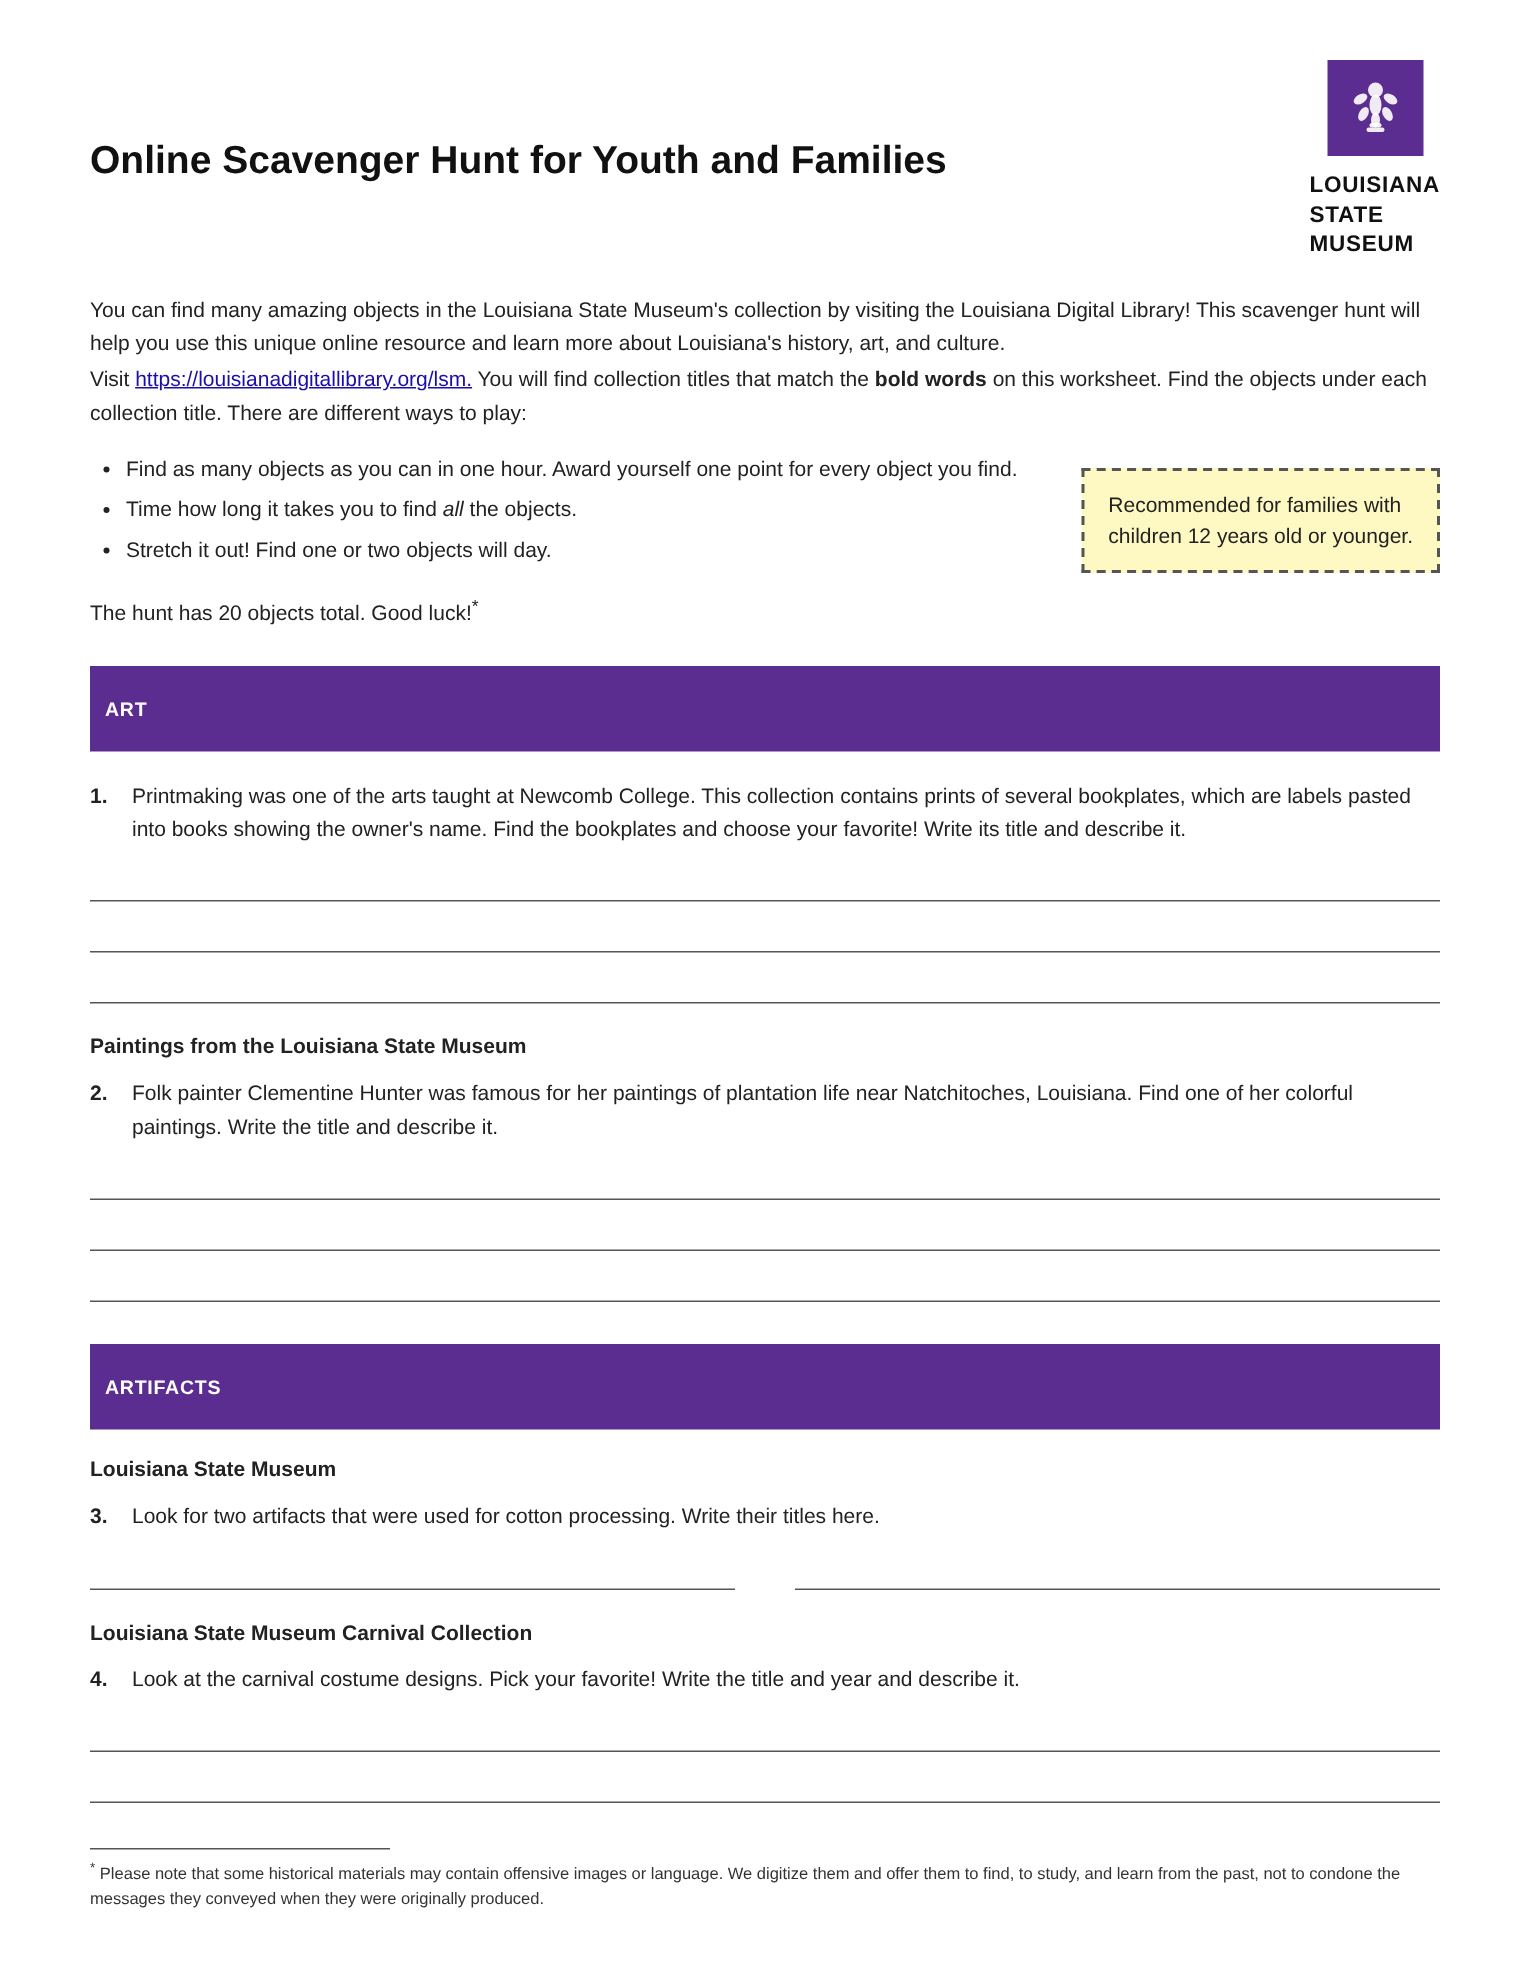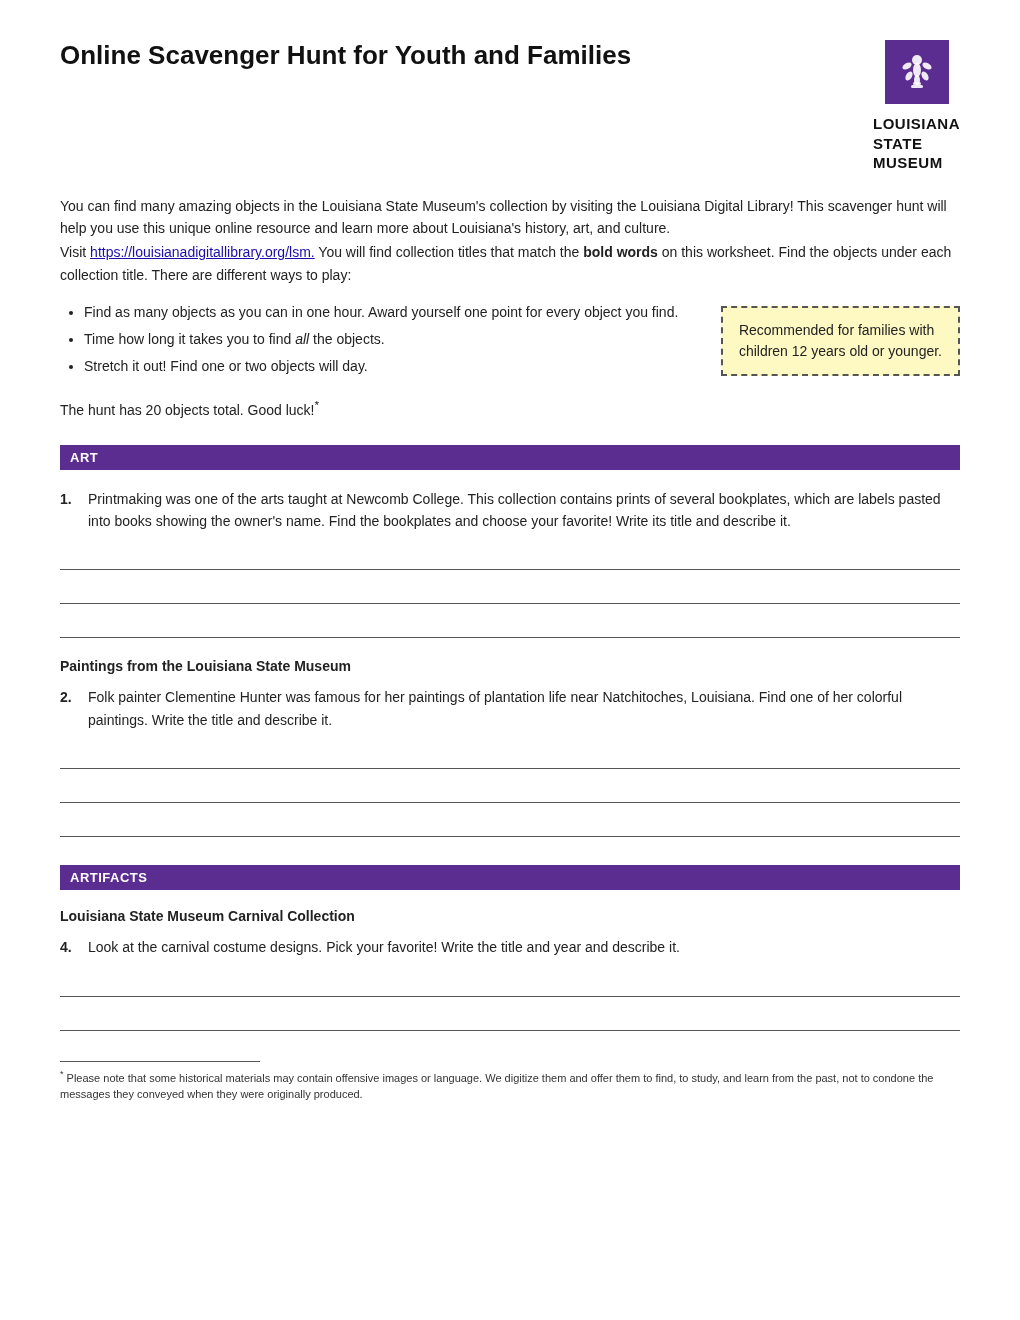--- a/index.html
+++ b/index.html
@@ -9,21 +9,21 @@
       font-size: 14px;
       color: #222;
       padding: 40px 60px 40px 60px;
       width: 1020px;
       min-height: 1320px;
     }
 
     
     .header {
       display: flex;
-      align-items: flex-start;
+      align-items: center;
       justify-content: space-between;
       margin-bottom: 22px;
     }
     .header-title {
       font-size: 26px;
       font-weight: bold;
       color: #111;
       flex: 1;
     }
     .logo-block {
@@ -62,21 +62,21 @@
       margin-bottom: 14px;
       line-height: 1.6;
     }
     a {
       color: #1a0dab;
     }
 
     
     .bullets-row {
       display: flex;
-      align-items: center;
+      align-items: flex-end;
       gap: 14px;
       margin-bottom: 14px;
     }
     .bullets-left {
       flex: 1;
     }
     .bullets-left ul {
       margin-left: 24px;
       line-height: 1.8;
     }
@@ -97,21 +97,21 @@
       margin-bottom: 24px;
       line-height: 1.6;
     }
 
     
     .section-header {
       background: #5c2d91;
       color: #fff;
       font-size: 13px;
       font-weight: bold;
-      padding: 5px 10px;
+      padding: 21px 10px;
       margin-bottom: 18px;
       letter-spacing: 0.5px;
     }
 
     
     .subsection-title {
       font-size: 14px;
       font-weight: bold;
       margin-bottom: 12px;
     }
@@ -255,20 +255,31 @@
       <div class="answer-line"></div>
       <div class="answer-line"></div>
       <div class="answer-line"></div>
     </div>
   </div>
 </div>
 
 <div class="section-block">
   <div class="section-header">ARTIFACTS</div>
 
+  <div>
+    <p class="subsection-title">Louisiana State Museum</p>
+    <div class="numbered-item">
+      <span class="num">3.</span>
+      <span class="item-text">Look for two artifacts that were used for cotton processing. Write their titles here.</span>
+    </div>
+    <div class="two-col-lines">
+      <div class="col-line"></div>
+      <div class="col-line"></div>
+    </div>
+  </div>
 
   <div>
     <p class="subsection-title">Louisiana State Museum Carnival Collection</p>
     <div class="numbered-item">
       <span class="num">4.</span>
       <span class="item-text">Look at the carnival costume designs. Pick your favorite! Write the title and year and describe it.</span>
     </div>
     <div class="answer-lines-block">
       <div class="answer-line"></div>
       <div class="answer-line"></div>

